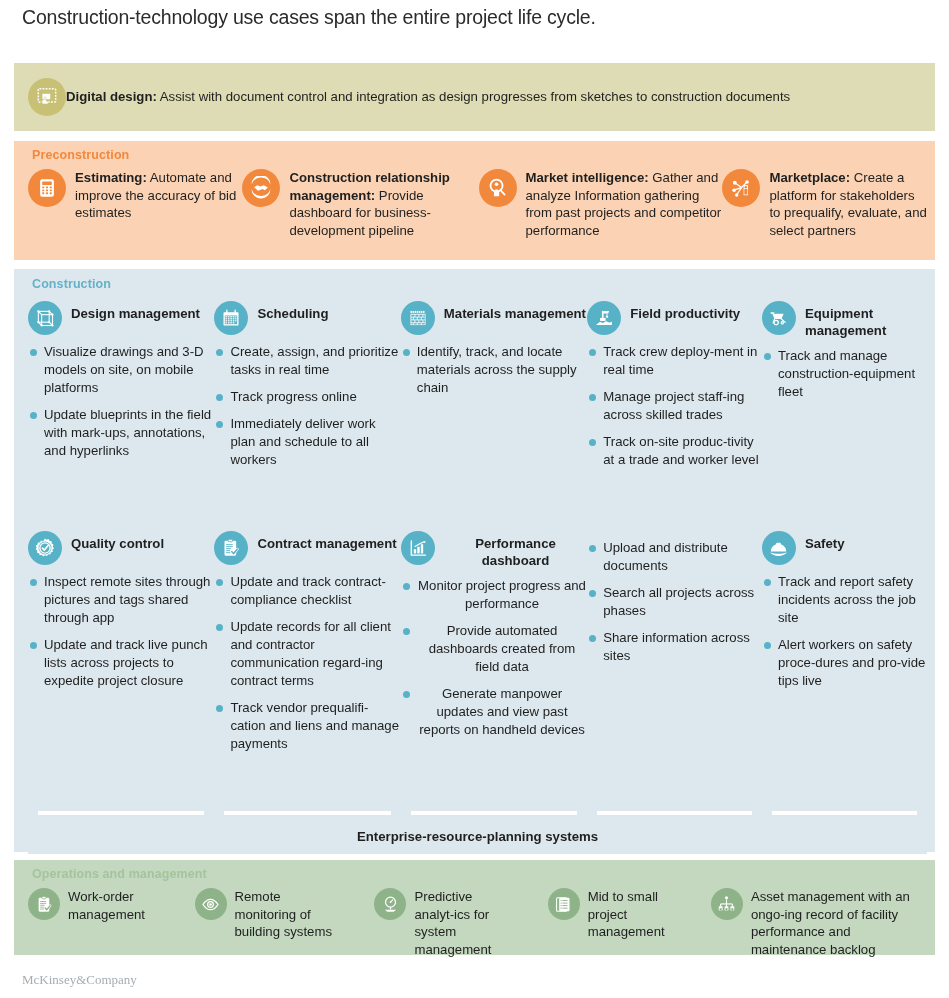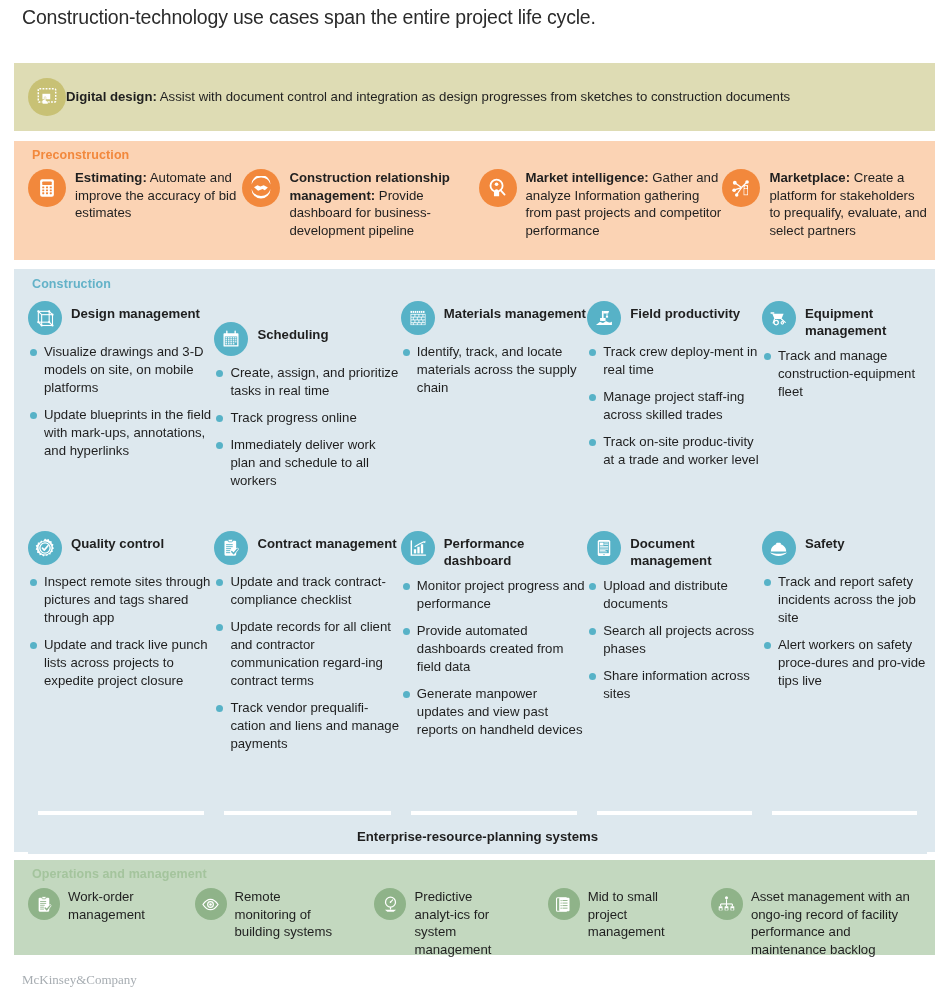--- a/index.html
+++ b/index.html
@@ -266,21 +266,21 @@
               <span class="dot"></span>
               <span class="btext">Visualize drawings and 3-D models on site, on mobile platforms</span>
             </div>
           <div class="bullet">
               <span class="dot"></span>
               <span class="btext">Update blueprints in the field with mark-ups, annotations, and hyperlinks</span>
             </div>
         </div>
       </div>
 
-      <div class="cell" style="width:192px;margin-top:21px;">
+      <div class="cell" style="width:192px;">
         <div class="cell-head">
           <span class="ic ic-teal">
             <svg width="20" height="20" viewBox="0 0 24 24">
               <path d="M7 2.5 v3 M17 2.5 v3" stroke="#fff" stroke-width="1.6" stroke-linecap="round"></path>
               <rect x="3" y="5" width="18" height="16" rx="1" fill="#fff"></rect>
               <rect x="4.6" y="9" width="14.8" height="10.4" fill="#57b2c7"></rect>
               <g fill="#fff">
                 <rect x="5.4" y="9.8" width="1.9" height="1.5"></rect>
                   <rect x="8.3" y="9.8" width="1.9" height="1.5"></rect>
                   <rect x="11.2" y="9.8" width="1.9" height="1.5"></rect>
@@ -473,21 +473,21 @@
               <span class="dot"></span>
               <span class="btext">Update records for all client and contractor communication regard-ing contract terms</span>
             </div>
           <div class="bullet">
               <span class="dot"></span>
               <span class="btext">Track vendor prequalifi-cation and liens and manage payments</span>
             </div>
         </div>
       </div>
 
-      <div class="cell" style="width:192px;">
+      <div class="cell" style="width:192px;text-align:center;">
         <div class="cell-head">
           <span class="ic ic-teal">
             <svg width="20" height="20" viewBox="0 0 24 24">
               <path d="M4 3.5 v17 h17" fill="none" stroke="#fff" stroke-width="1.7" stroke-linecap="round"></path>
               <g fill="#fff">
                 <rect x="7" y="13.5" width="2.8" height="5"></rect>
                 <rect x="11.2" y="10.5" width="2.8" height="8"></rect>
                 <rect x="15.4" y="7.5" width="2.8" height="11"></rect>
               </g>
               <path d="M8 10.5 L13 7.5 L19 4.4" fill="none" stroke="#fff" stroke-width="1.4"></path>
@@ -506,40 +506,20 @@
               <span class="btext">Provide automated dashboards created from field data</span>
             </div>
           <div class="bullet">
               <span class="dot"></span>
               <span class="btext">Generate manpower updates and view past reports on handheld devices</span>
             </div>
         </div>
       </div>
 
       <div class="cell" style="width:180px;">
-        <div class="cell-head">
-          <span class="ic ic-teal">
-            <svg width="20" height="20" viewBox="0 0 24 24">
-              <rect x="4.5" y="2.3" width="15" height="19.4" rx="1.8" fill="#fff"></rect>
-              <rect x="6.2" y="4.6" width="11.6" height="13.6" fill="#57b2c7"></rect>
-              <g fill="#fff">
-                <rect x="7" y="5.5" width="4.4" height="3.4"></rect>
-                <rect x="12.2" y="5.5" width="4.8" height=".9"></rect>
-                <rect x="12.2" y="7.1" width="4.8" height=".9"></rect>
-                <rect x="7" y="9.8" width="10" height=".9"></rect>
-                <rect x="7" y="11.4" width="10" height=".9"></rect>
-                <rect x="7" y="13" width="10" height=".9"></rect>
-                <rect x="7" y="14.6" width="6.8" height=".9"></rect>
-                <rect x="7" y="16.2" width="8.4" height=".9"></rect>
-              </g>
-              <circle cx="12" cy="19.9" r=".8" fill="#57b2c7"></circle>
-            </svg>
-          </span>
-          <span class="cell-title">Document management</span>
-        </div>
         <div class="bullets">
           <div class="bullet">
               <span class="dot"></span>
               <span class="btext">Upload and distribute documents</span>
             </div>
           <div class="bullet">
               <span class="dot"></span>
               <span class="btext">Search all projects across phases</span>
             </div>
           <div class="bullet">

